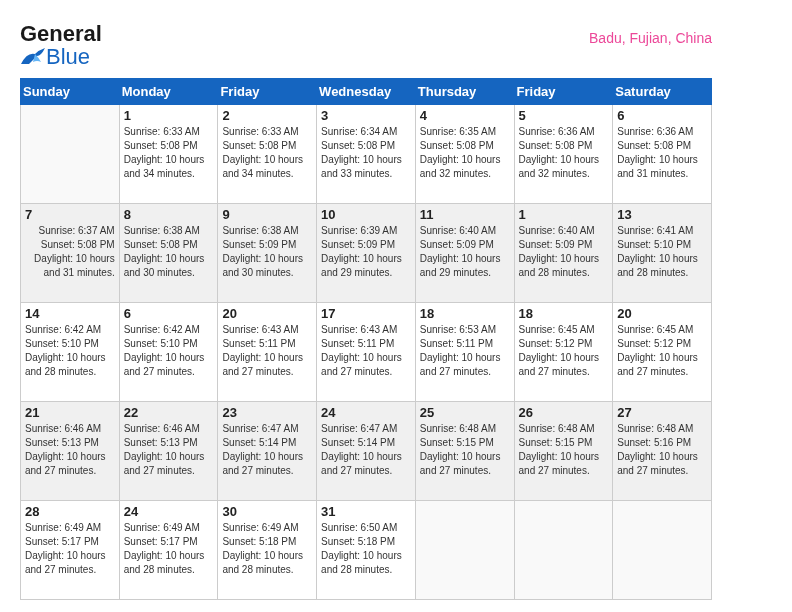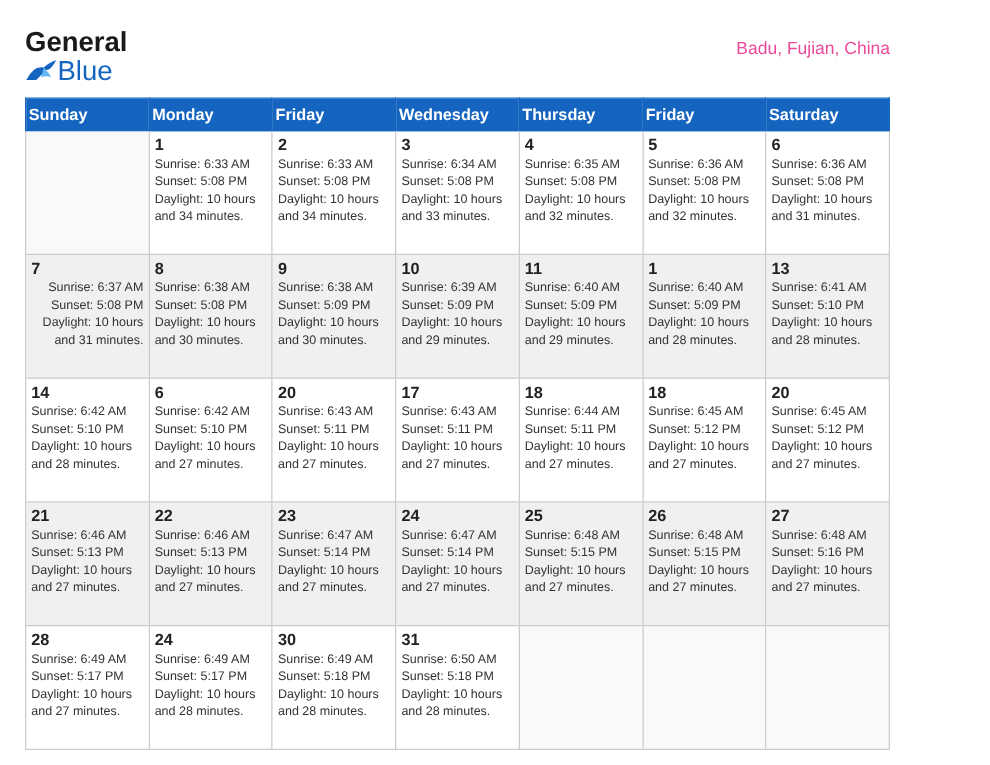--- a/index.html
+++ b/index.html
@@ -239,21 +239,21 @@
           </td>
           <td>
             <span class="day-num">17</span>
             <div class="day-info" style="white-space: pre-line;">Sunrise: 6:43 AM
 Sunset: 5:11 PM
 Daylight: 10 hours
 and 27 minutes.</div>
           </td>
           <td>
             <span class="day-num">18</span>
-            <div class="day-info" style="white-space: pre-line;">Sunrise: 6:44 AM
+            <div class="day-info" style="white-space: pre-line;">Sunrise: 6:53 AM
 Sunset: 5:11 PM
 Daylight: 10 hours
 and 27 minutes.</div>
           </td>
           <td>
             <span class="day-num">18</span>
             <div class="day-info" style="white-space: pre-line;">Sunrise: 6:45 AM
 Sunset: 5:12 PM
 Daylight: 10 hours
 and 27 minutes.</div>

